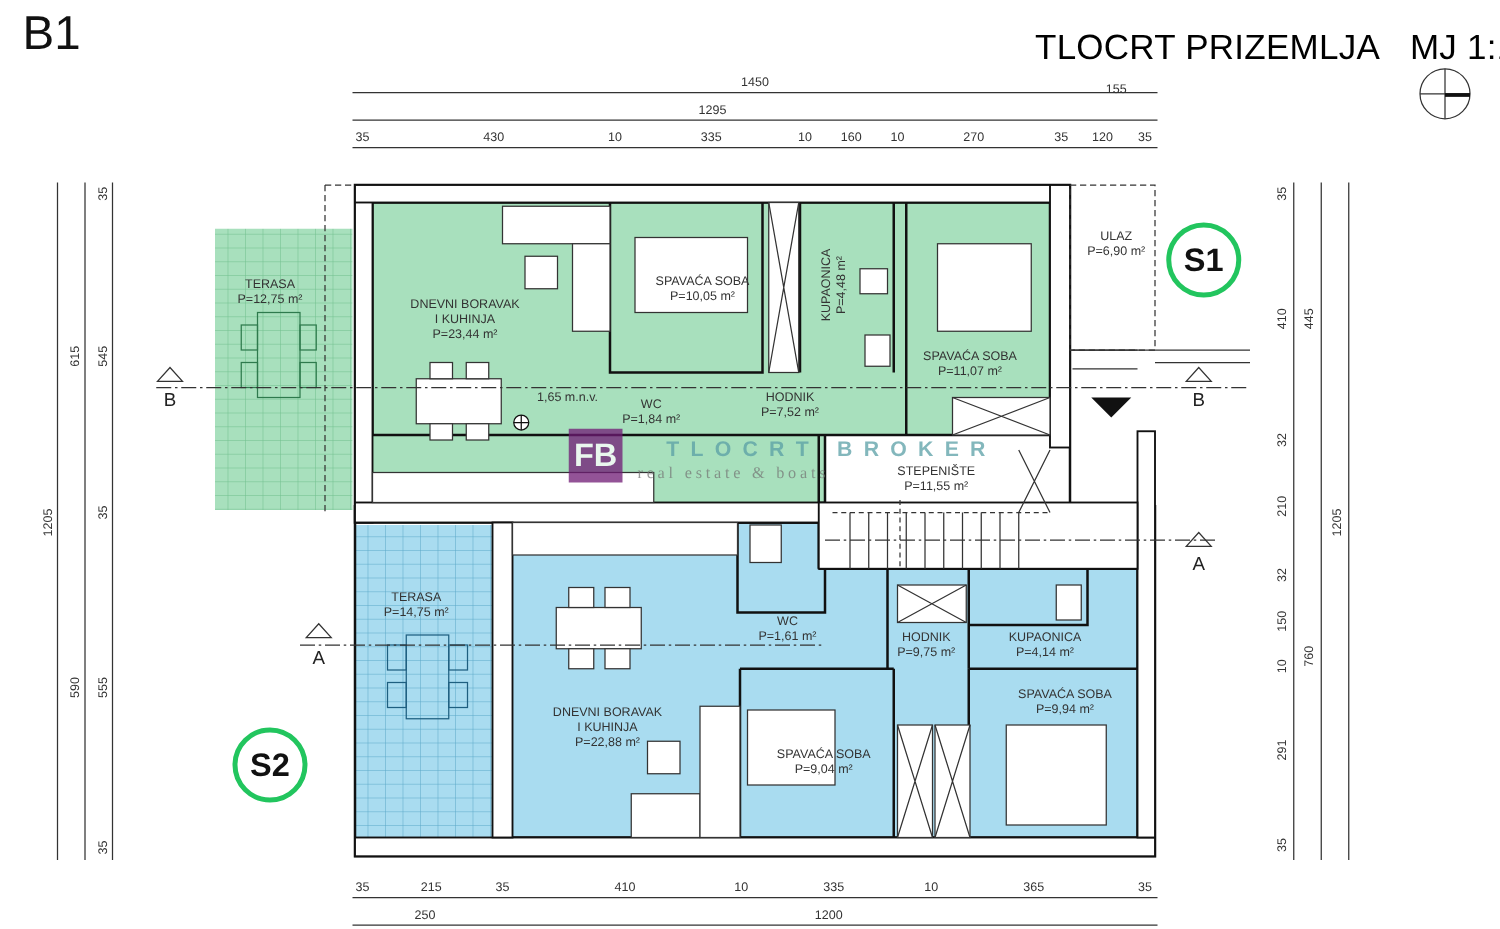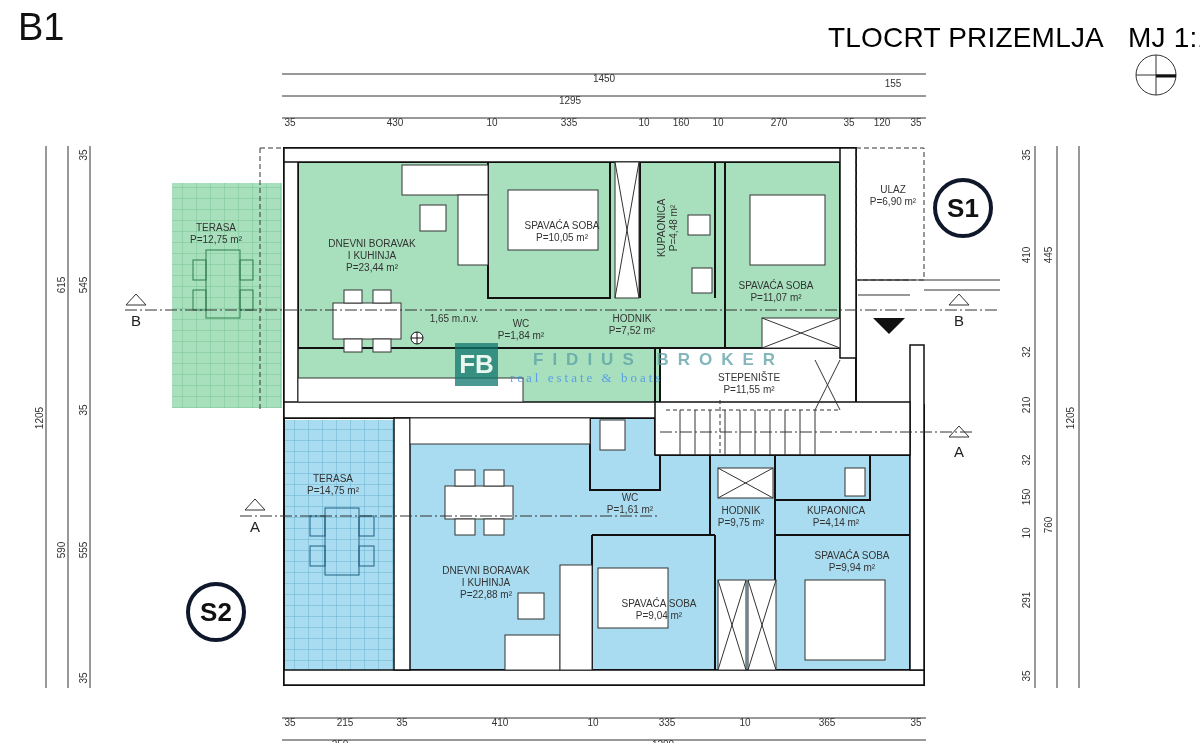--- a/index.html
+++ b/index.html
@@ -2,27 +2,27 @@
 <html><head>
 <meta charset="utf-8">
 <style>
   html,body{margin:0;padding:0;background:#ffffff;}
   body{width:1200px;height:743px;position:relative;overflow:hidden;font-family:"Liberation Sans",sans-serif;}
   #plan{position:absolute;left:0;top:0;width:1200px;height:743px;}
   .abs{position:absolute;white-space:nowrap;text-align:center;}
   .title-b1{left:18px;top:6px;font-size:38px;color:#111;}
   .title-main{left:828px;top:22px;font-size:28px;color:#000000;letter-spacing:0.2px;}
   .lbl{position:absolute;font-size:10px;color:#333;text-align:center;line-height:12px;white-space:nowrap;transform:translateX(-50%);}
-  .dim{position:absolute;font-size:10px;color:#333;white-space:nowrap;transform:translateX(-50%);margin-top:12px;}
+  .dim{position:absolute;font-size:10px;color:#333;white-space:nowrap;transform:translateX(-50%);}
   .vdim{position:absolute;font-size:10px;color:#333;white-space:nowrap;transform:translate(-50%,-50%) rotate(-90deg);}
   .sec{position:absolute;font-size:15px;color:#222;transform:translateX(-50%);}
-  .badge{position:absolute;width:60px;height:60px;border:4px solid #0f172a;border-radius:50%;box-sizing:border-box;display:flex;align-items:center;justify-content:center;font-weight:bold;font-size:26px;color:#111;}
+  .badge{position:absolute;width:60px;height:60px;border:4px solid #22c55e;border-radius:50%;box-sizing:border-box;display:flex;align-items:center;justify-content:center;font-weight:bold;font-size:26px;color:#111;}
   .wm-text{position:absolute;left:533px;top:350px;font-size:17px;letter-spacing:9px;color:#5a9fa6;opacity:0.75;font-weight:bold;}
-  .wm-sub{position:absolute;left:510px;top:370px;font-size:13px;letter-spacing:3px;color:#3b82f6;opacity:0.7;font-family:"Liberation Serif",serif;}
-  .wm-logo{position:absolute;left:455px;top:343px;width:43px;height:43px;background:#0f766e;opacity:0.75;color:#fff;font-weight:bold;font-size:26px;display:flex;align-items:center;justify-content:center;}
+  .wm-sub{position:absolute;left:510px;top:370px;font-size:13px;letter-spacing:3px;color:#737373;opacity:0.7;font-family:"Liberation Serif",serif;}
+  .wm-logo{position:absolute;left:455px;top:343px;width:43px;height:43px;background:#701a75;opacity:0.75;color:#fff;font-weight:bold;font-size:26px;display:flex;align-items:center;justify-content:center;}
 </style>
 </head>
 <body>
 
 <svg id="plan" viewBox="0 0 1200 743" xmlns="http://www.w3.org/2000/svg">
   <defs>
     <pattern id="tileG" width="14" height="11" patternUnits="userSpaceOnUse">
       <rect width="14" height="11" fill="#a8e0bd"></rect>
       <path d="M0 0H14M0 0V11" stroke="#6fbf8c" stroke-width="0.8"></path>
     </pattern>
@@ -294,14 +294,14 @@
 <div class="lbl" style="left:852px;top:550px">
     <div>SPAVAĆA SOBA</div>
     <div>P=9,94 m²</div>
   </div>
 <div class="lbl" style="left:659px;top:598px">
     <div>SPAVAĆA SOBA</div>
     <div>P=9,04 m²</div>
   </div>
 
 <div class="wm-logo">FB</div>
-<div class="wm-text">FIDIUS BROKER</div>
+<div class="wm-text">TLOCRT BROKER</div>
 <div class="wm-sub">real estate &amp; boats</div>
 
 </body></html>

